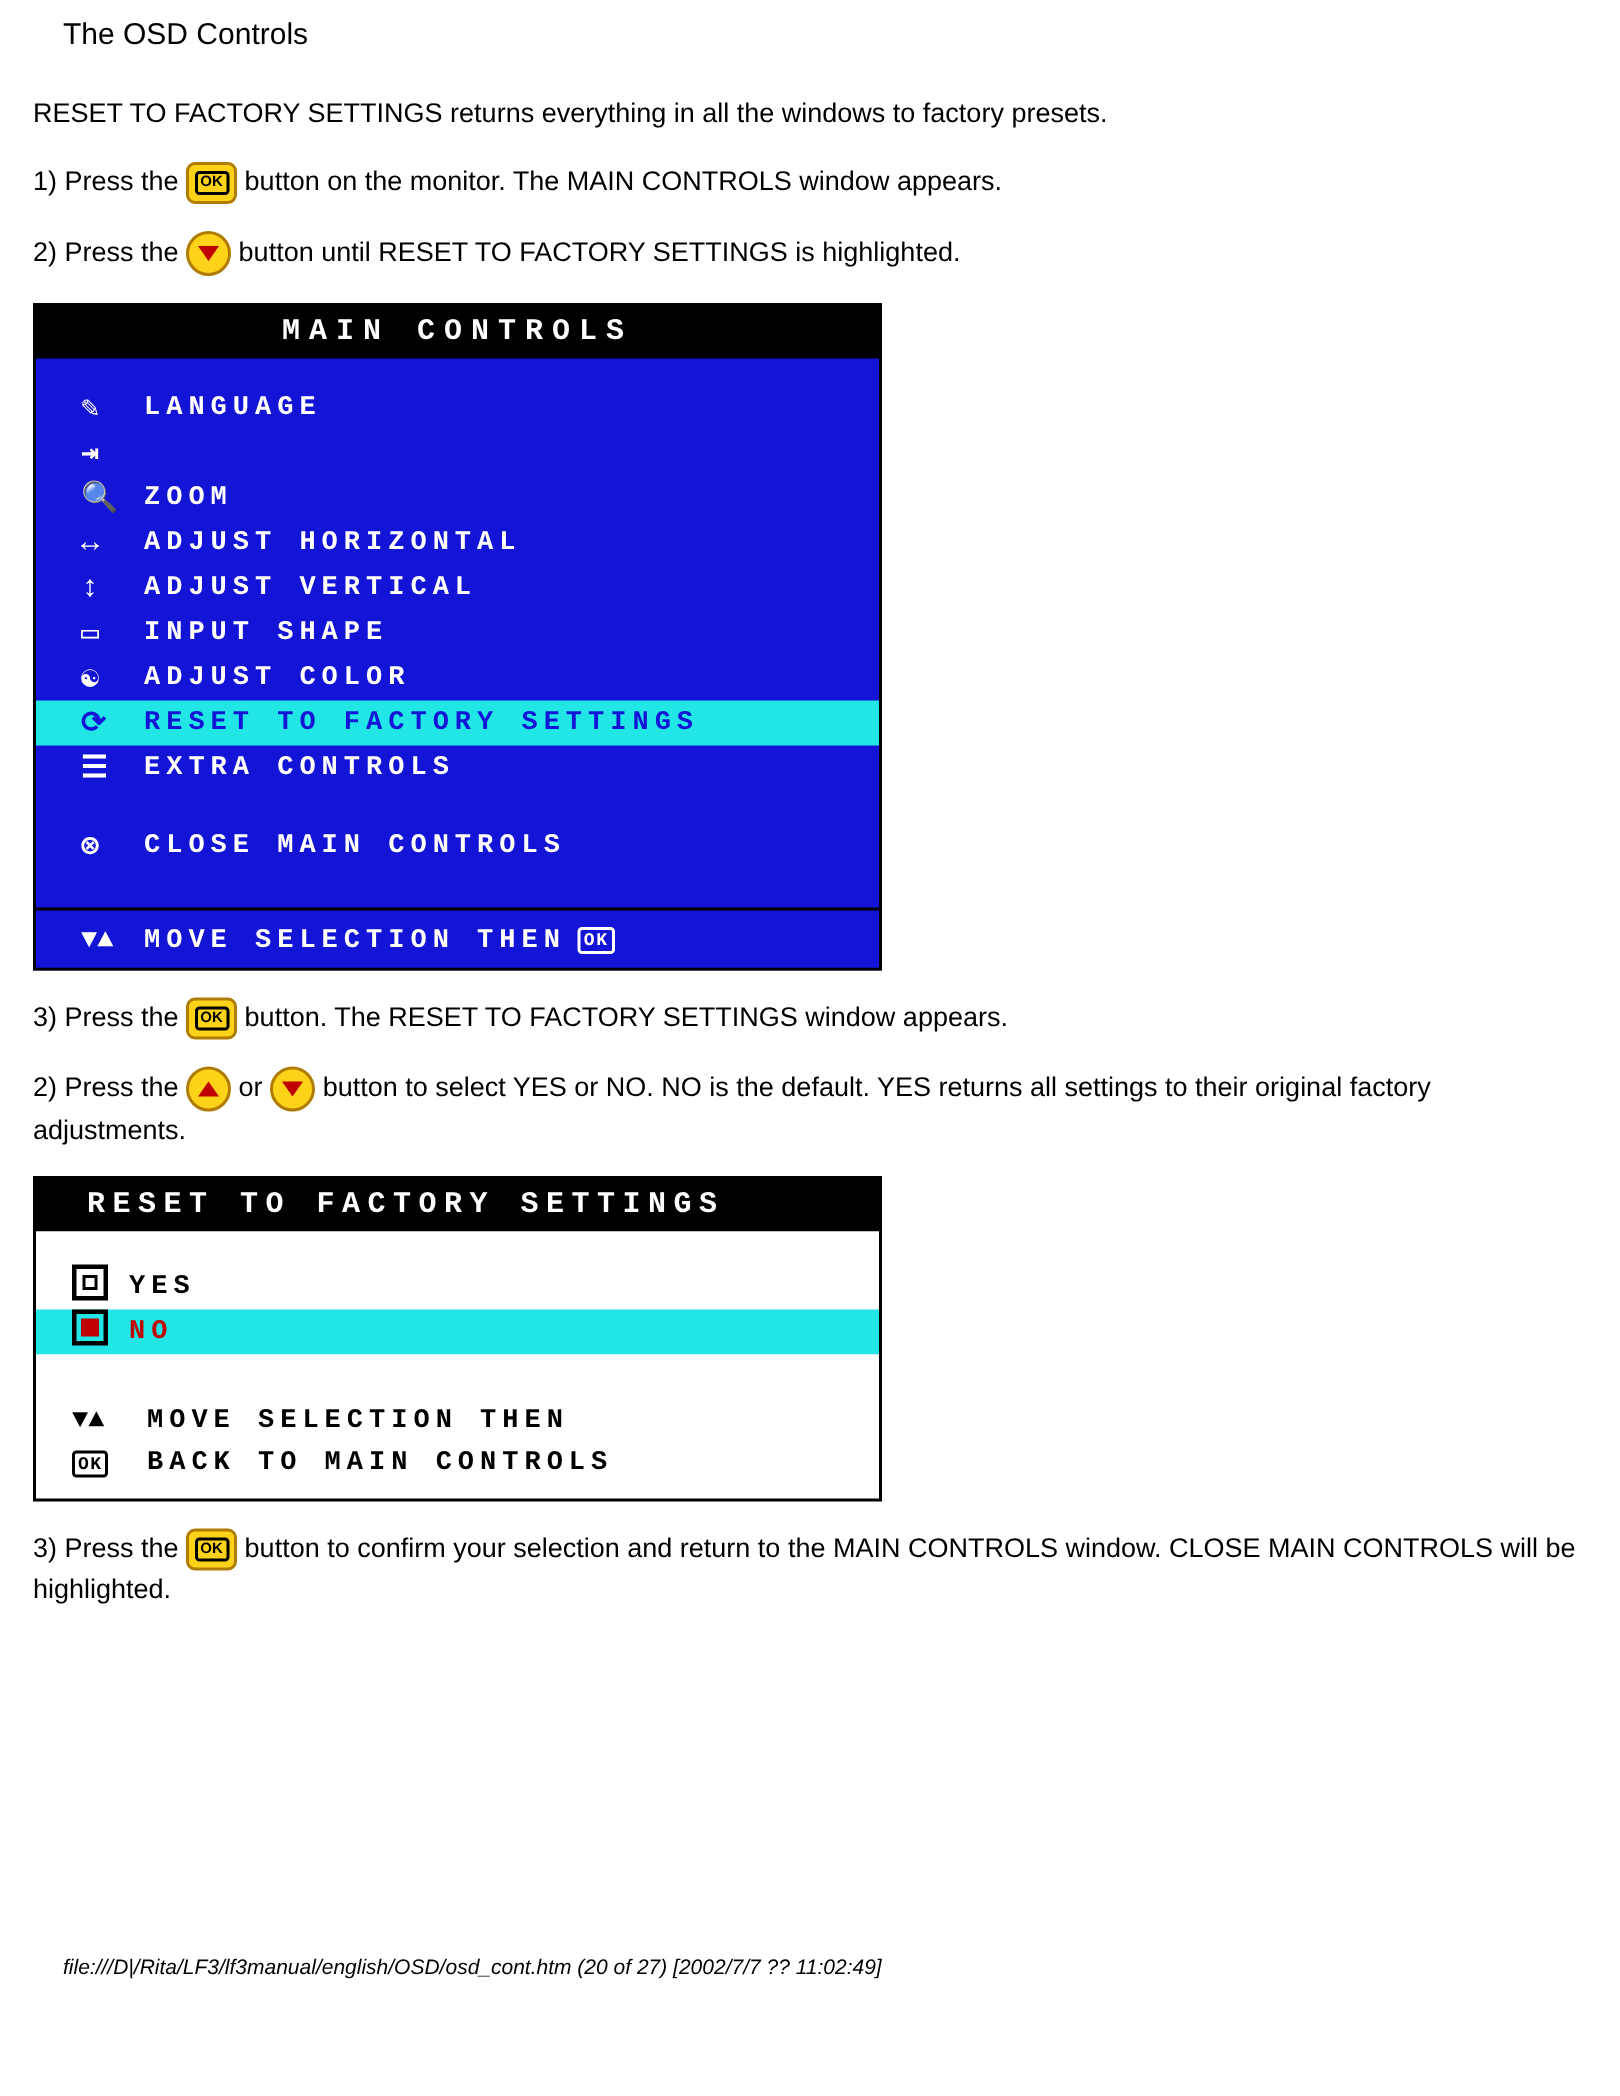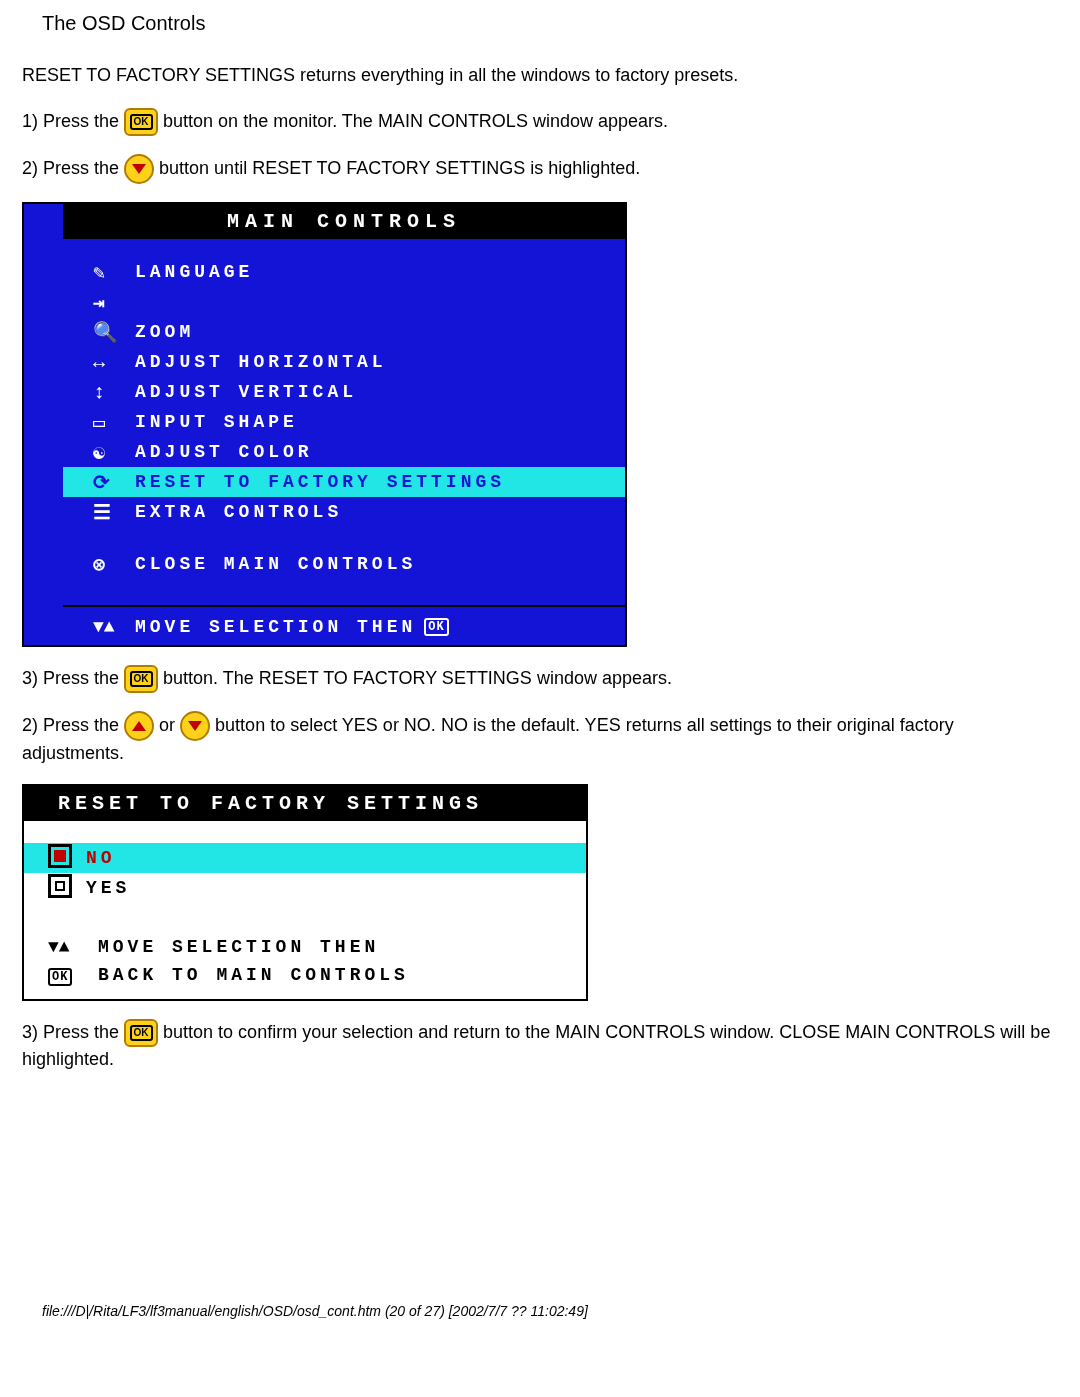--- a/index.html
+++ b/index.html
@@ -68,21 +68,20 @@
 
   
   .osd {
     font-family: "Courier New", monospace;
     font-weight: bold;
     letter-spacing: 4px;
     width: 562px;
     margin: 10px 0 8px 0;
     border: 2px solid #000;
     background: #1414d6;
-    padding-left: 39px;
   }
   .osd-title {
     background: #000;
     color: #fff;
     text-align: center;
     font-size: 20px;
     padding: 6px 0;
     letter-spacing: 6px;
   }
   .osd-body {
@@ -295,27 +294,27 @@
   <span>2) Press the </span>
   <span class="btn-up"></span>
   <span> or </span>
   <span class="btn-down"></span>
   <span> button to select YES or NO. NO is the default. YES returns all settings to their original factory adjustments.</span>
 </div>
 
 <div class="osd2">
   <div class="osd2-title">RESET TO FACTORY SETTINGS</div>
   <div class="osd2-gap"></div>
+  <div class="osd2-row">
+    <span class="icon-slot"><span class="sq-black"></span></span>
+    <span>YES</span>
+  </div>
   <div class="osd2-row highlight">
     <span class="icon-slot"><span class="sq-red"></span></span>
     <span class="opt-text">NO</span>
-  </div>
-  <div class="osd2-row">
-    <span class="icon-slot"><span class="sq-black"></span></span>
-    <span>YES</span>
   </div>
   <div class="osd2-gap"></div>
   <div class="osd2-footer">
     <div class="osd2-footer-line">
       <span class="icon-slot updown-glyph">▼▲</span>
       <span>MOVE SELECTION THEN</span>
     </div>
     <div class="osd2-footer-line">
       <span class="icon-slot"><span class="ok-glyph-bk">OK</span></span>
       <span>BACK TO MAIN CONTROLS</span>

